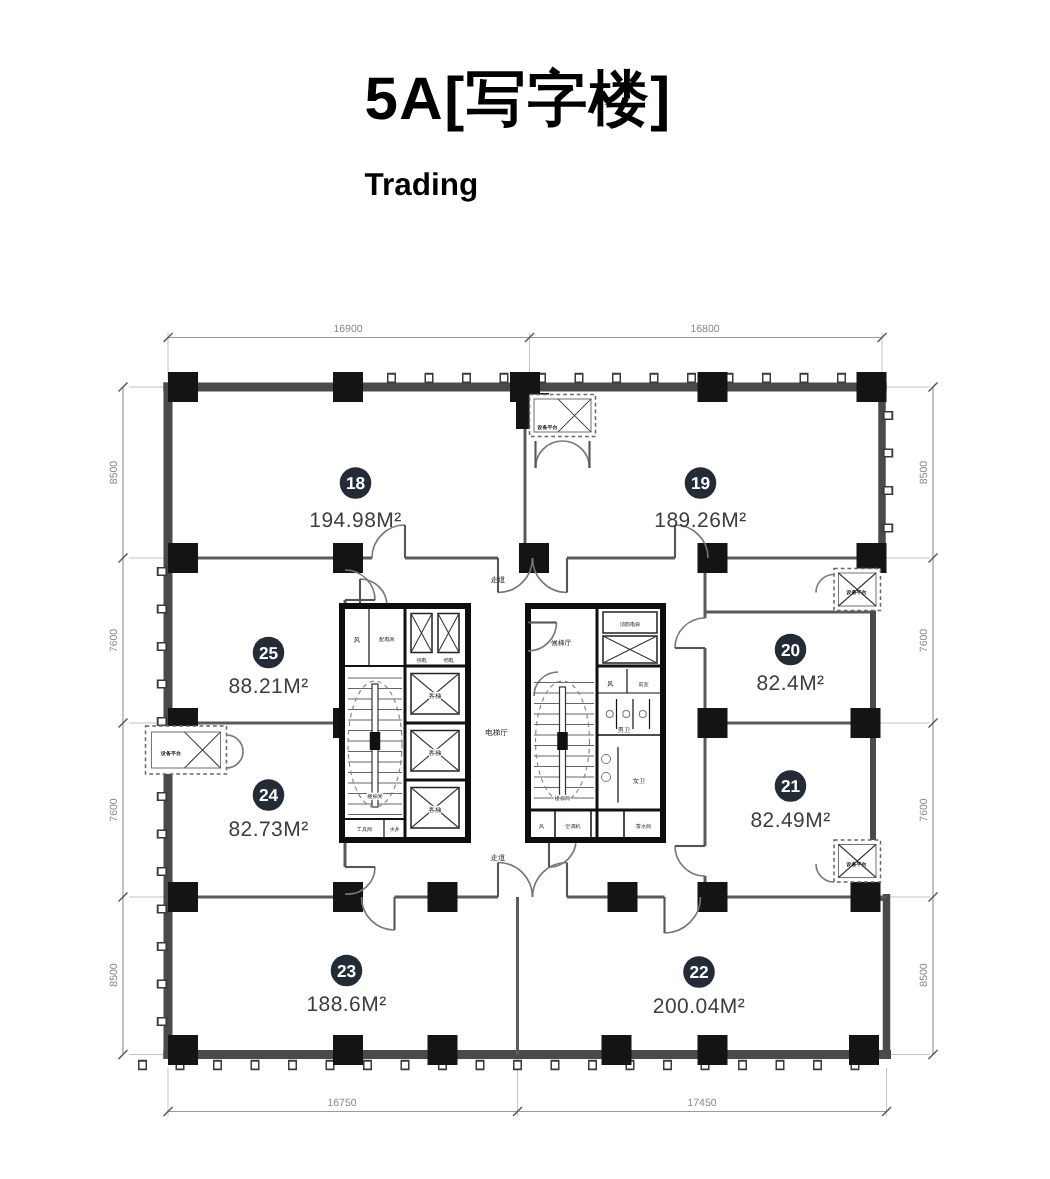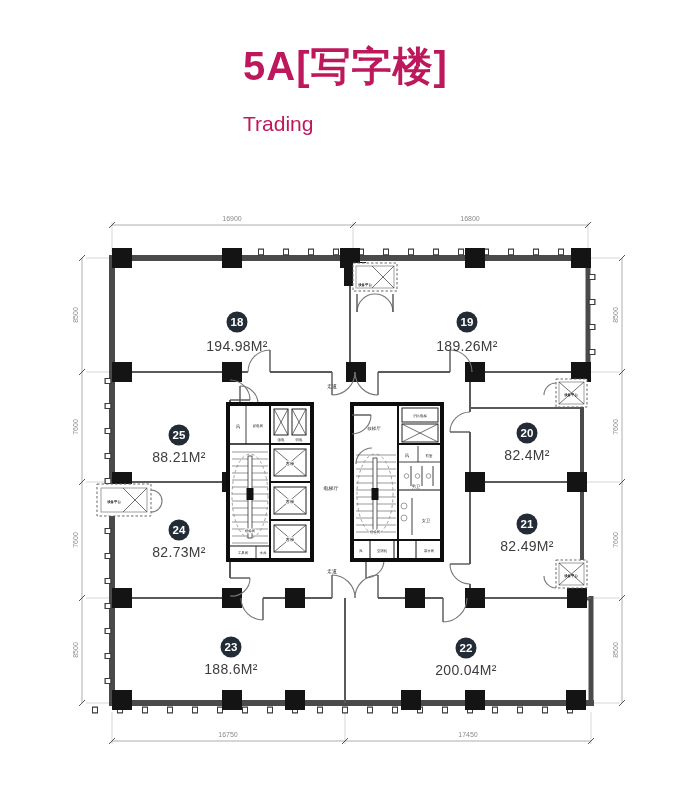--- a/index.html
+++ b/index.html
@@ -1,20 +1,20 @@
 <!DOCTYPE html>
 <html><head>
 <meta charset="utf-8">
 <style>
   html,body{margin:0;padding:0;background:#fff}
   #page{position:relative;width:700px;height:786px;background:#fff;overflow:hidden;
         font-family:"Liberation Sans",sans-serif}
-  #titleblock{position:absolute;left:243px;top:44px;color:#be185d}
+  #titleblock{position:absolute;left:243px;top:44px;color:#000000}
   #main-title{font-size:40px;font-weight:600;letter-spacing:1px;line-height:1.1}
-  #subtitle{margin-top:22px;font-size:21px;font-weight:400;line-height:1.3}
+  #subtitle{margin-top:22px;font-size:21px;font-weight:700;line-height:1.3}
   svg.plan{position:absolute;left:0;top:186px}
   svg text{font-family:"Liberation Sans",sans-serif}
   .dimline{stroke:#9a9a9a;stroke-width:.8;fill:none}
   .ext{stroke:#c4c4c4;stroke-width:.7}
   .dimtick{stroke:#555;stroke-width:1}
   .dimtxt{font-size:7px;fill:#8a8a8a;text-anchor:middle}
   .wall{stroke:#4a4a4a;fill:none}
   .thin{stroke:#5a5a5a;stroke-width:2;fill:none}
   .tickd{stroke:#3a3a3a;stroke-width:7;stroke-dasharray:6 19;fill:none}
   .tickw{stroke:#ffffff;stroke-width:4.5;stroke-dasharray:4 21;stroke-dashoffset:-1;fill:none}

